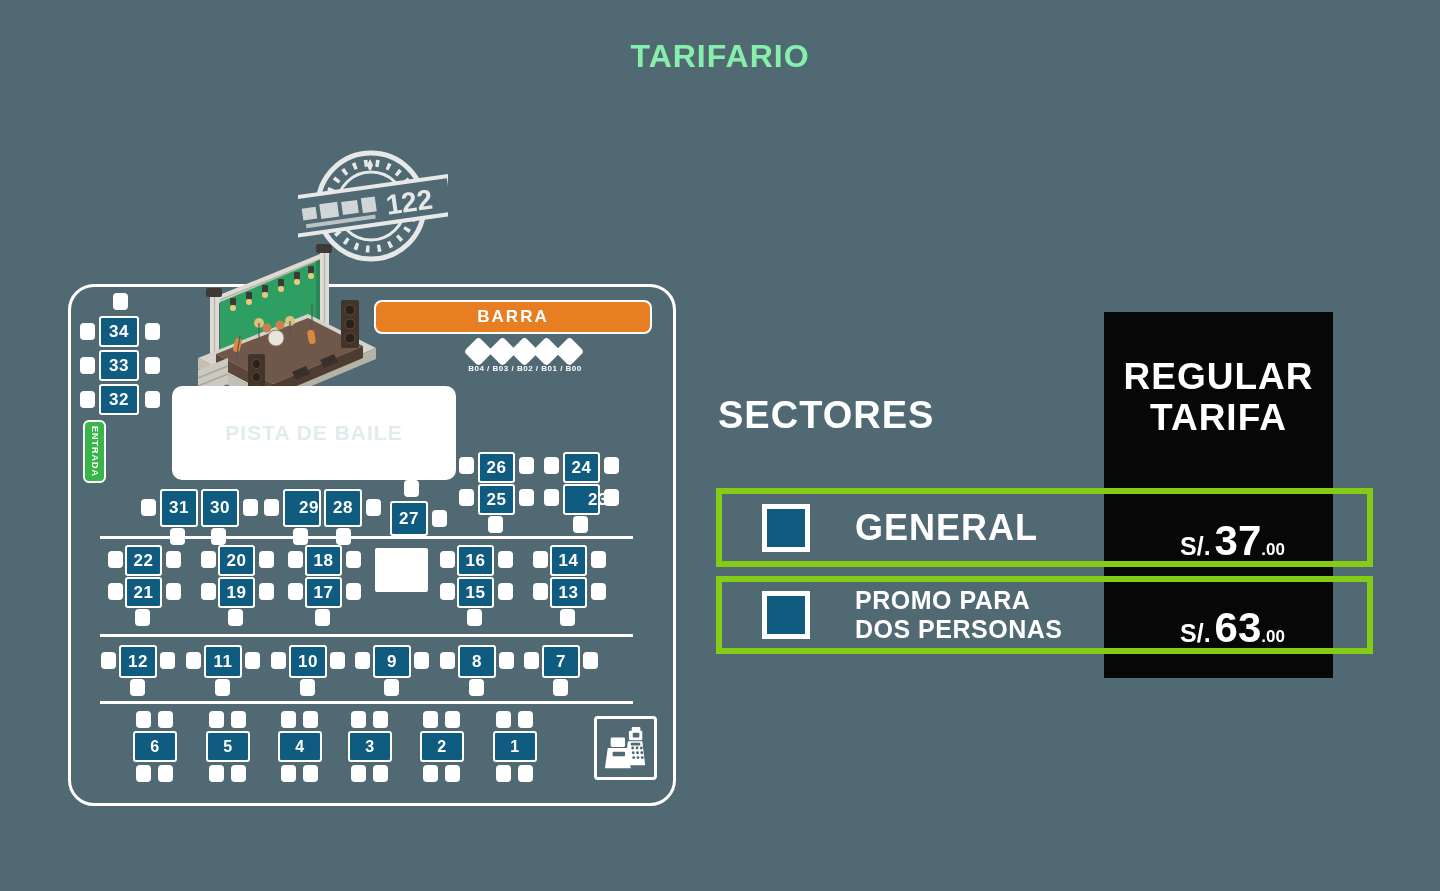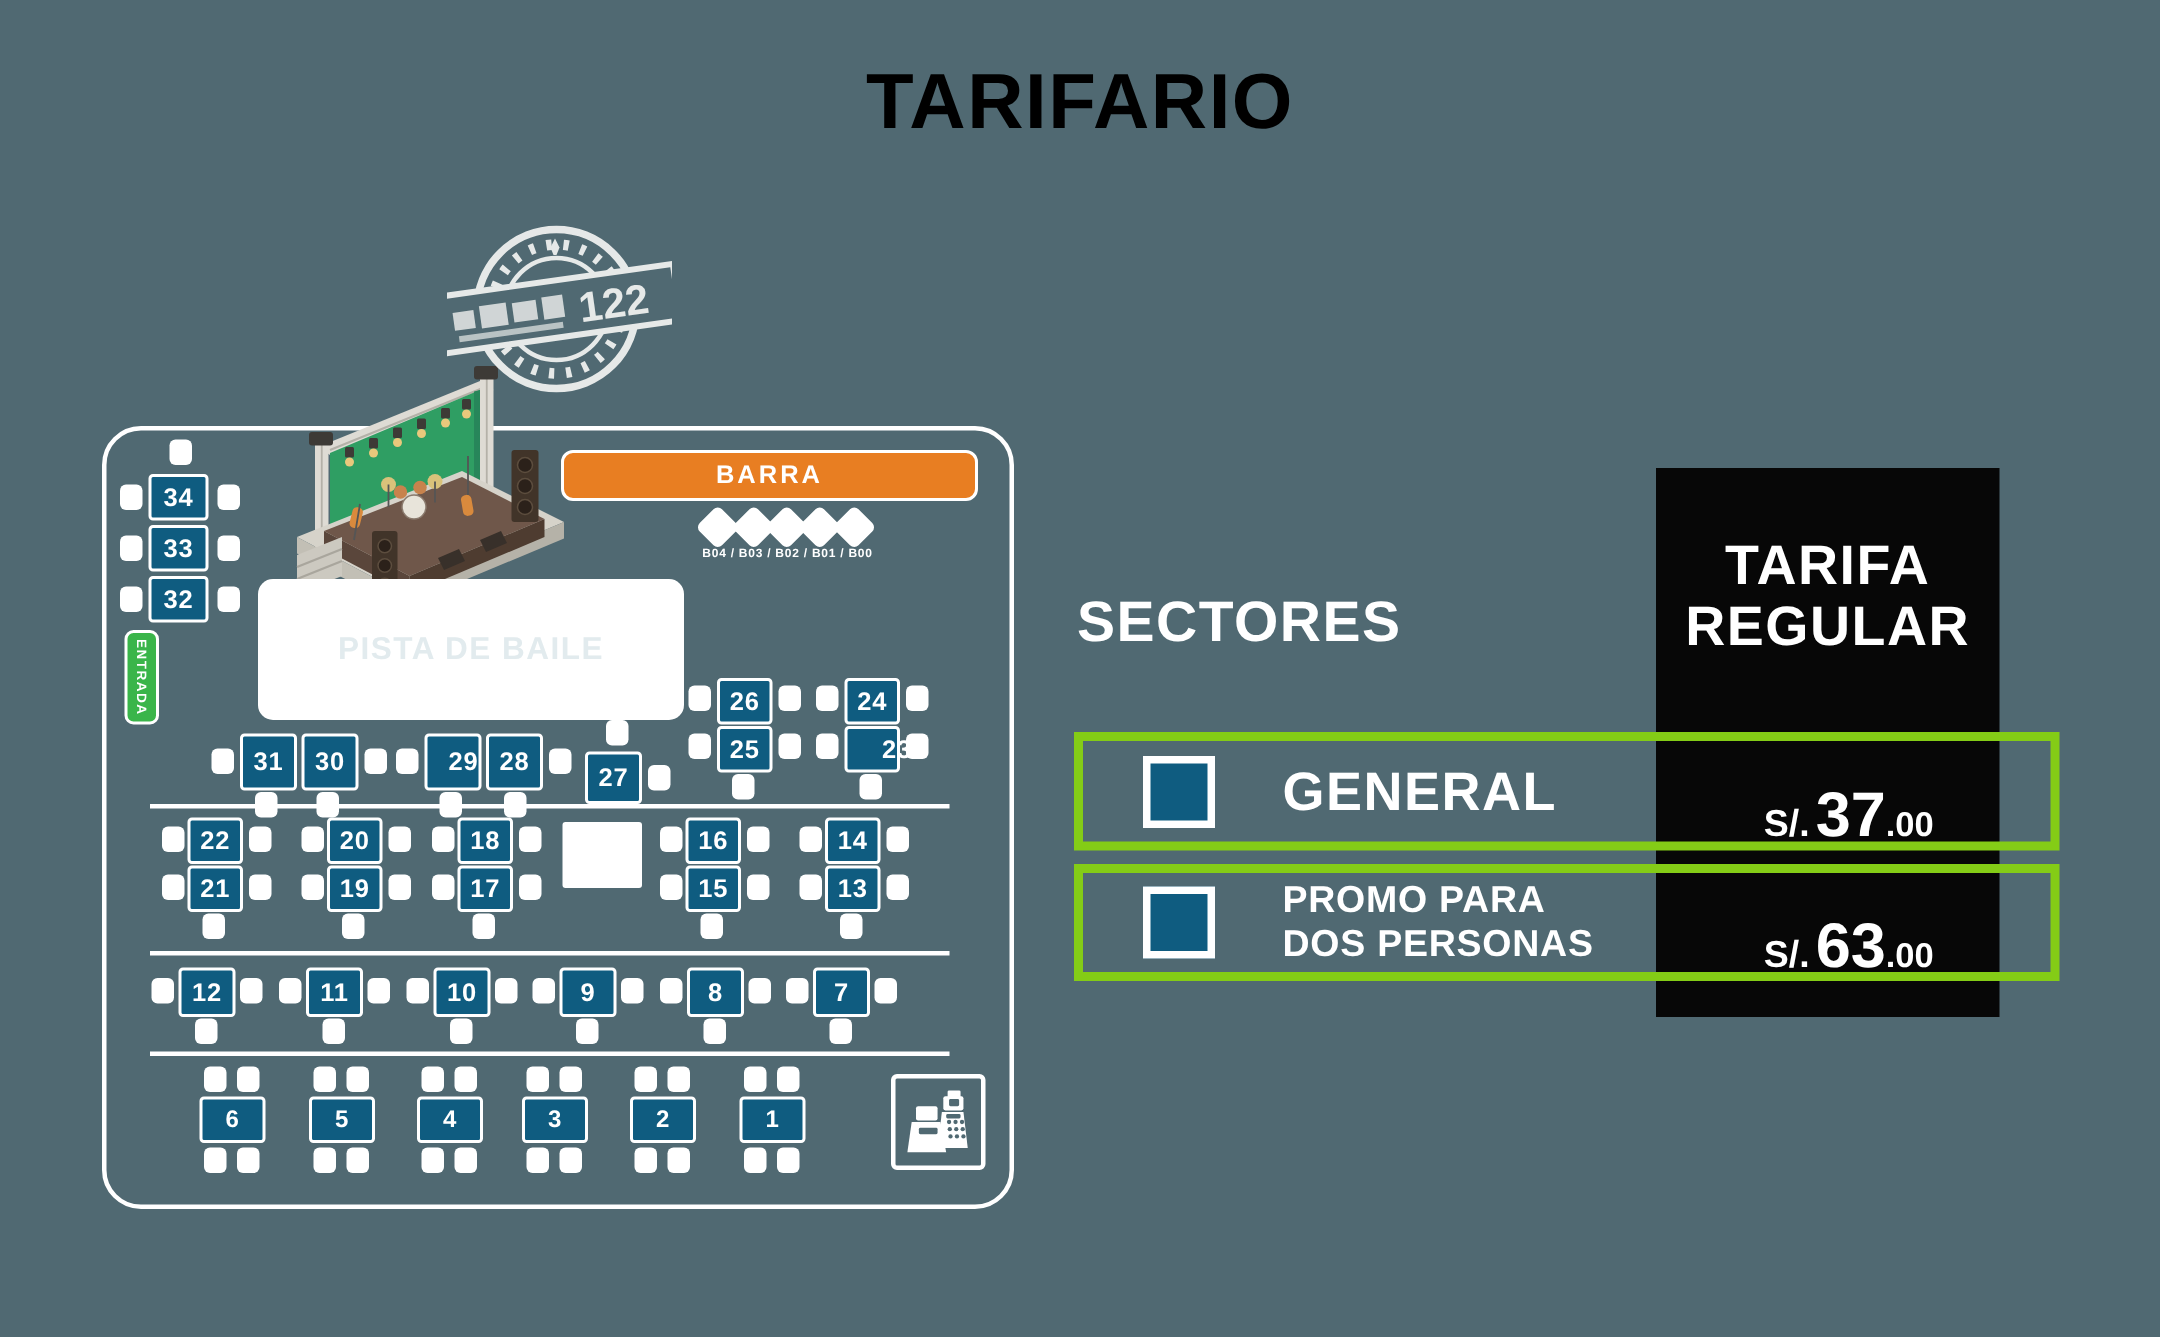--- a/index.html
+++ b/index.html
@@ -1,21 +1,21 @@
 <!DOCTYPE html>
 <html><head>
 <meta charset="utf-8">
 <style>
   * { margin:0; padding:0; box-sizing:border-box; }
   body { background:#3c4f57; font-family:"Liberation Sans", sans-serif; }
   .page { position:relative; width:1440px; height:891px; background:#506972; overflow:hidden; font-family:"Liberation Sans", sans-serif; }
   .abs { position:absolute; }
 
   .title { position:absolute; left:0; top:38px; width:100%; text-align:center;
-           color:#000000; font-size:52px; font-weight:bold; letter-spacing:1px; }
+           color:#86efac; font-size:32px; font-weight:bold; letter-spacing:1px; }
 
   
   .venue-outline { position:absolute; left:68px; top:284px; width:608px; height:522px;
                    border:3px solid #fff; border-radius:26px; }
   .table { position:absolute; background:#0f5c80; border:2px solid #fff; border-radius:3px;
            display:flex; align-items:center; justify-content:center; }
   .table span { color:#fff; font-weight:bold; font-size:17px; letter-spacing:.5px; }
   .chair { position:absolute; width:15px; height:17px; background:#fff; border-radius:4px; }
   .divider { position:absolute; height:3px; background:#fff; }
   .pillar { position:absolute; left:375px; top:548px; width:53px; height:44px; background:#fff; border-radius:2px; }
@@ -52,21 +52,21 @@
   .row1 { top:488px; height:79px; }
   .row2 { top:576px; height:78px; }
   .swatch { width:48px; height:48px; background:#0f5c80; border:5px solid #fff; margin-left:40px; flex:none; }
   .row-label { margin-left:45px; color:#fff; font-weight:bold; }
   .row1 .row-label { font-size:36px; letter-spacing:1px; }
   .row2 .row-label { font-size:25px; line-height:1.18; letter-spacing:.5px; }
   .price { position:absolute; left:388px; width:245px; top:50%; transform:translateY(-50%);
            display:flex; align-items:baseline; justify-content:center; color:#fff; font-weight:bold; }
   .price .cur { font-size:25px; }
   .price .amt { font-size:42px; margin-left:4px; }
-  .price .cents { font-size:23px;margin-top:48px; }
+  .price .cents { font-size:17px;margin-top:48px; }
 </style>
 </head>
 <body>
 
 <div class="page">
 
   <div class="title">TARIFARIO</div>
 
   <div class="venue-outline"></div>
   <div id="venue-layer">
@@ -404,22 +404,22 @@
           <circle cx="41" cy="34" r="1.5"></circle>
         <rect x="29" y="18.5" width="10" height="3" rx="1"></rect>
       </g>
     </svg>
   </div>
 
   <div class="sectores">SECTORES</div>
 
   <div class="black-band">
     <div class="tariff-header">
+      <div>REGULAR</div>
       <div>TARIFA</div>
-      <div>REGULAR</div>
     </div>
   </div>
 
   <div class="price-row row1">
     <div class="swatch"></div>
     <div class="row-label">
       <div>GENERAL</div>
       <div></div>
     </div>
     <div class="price">

